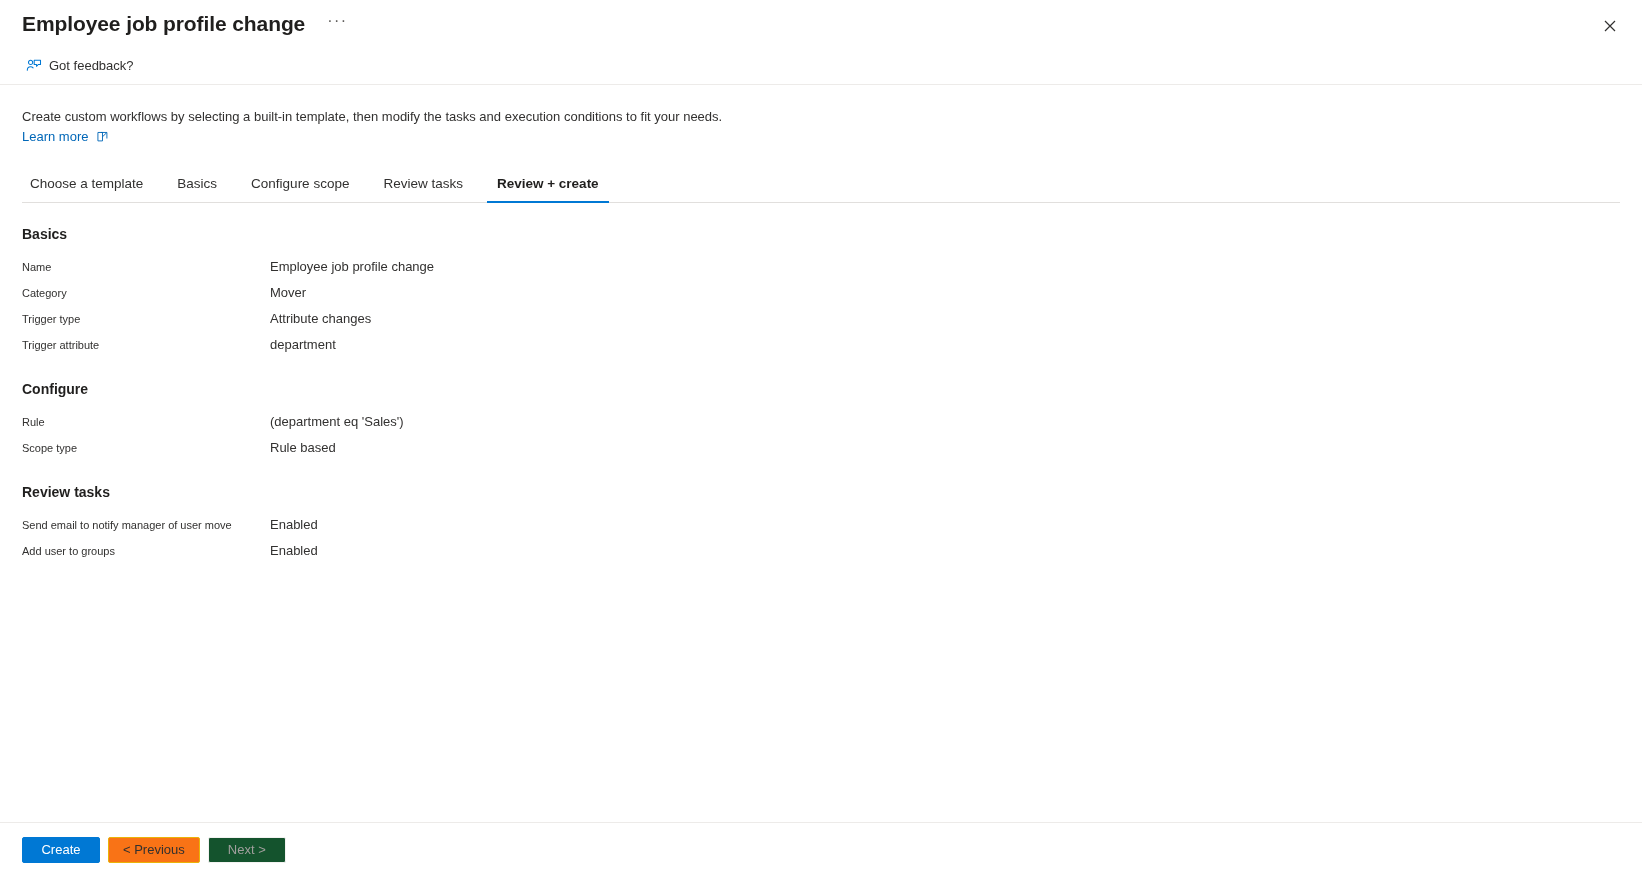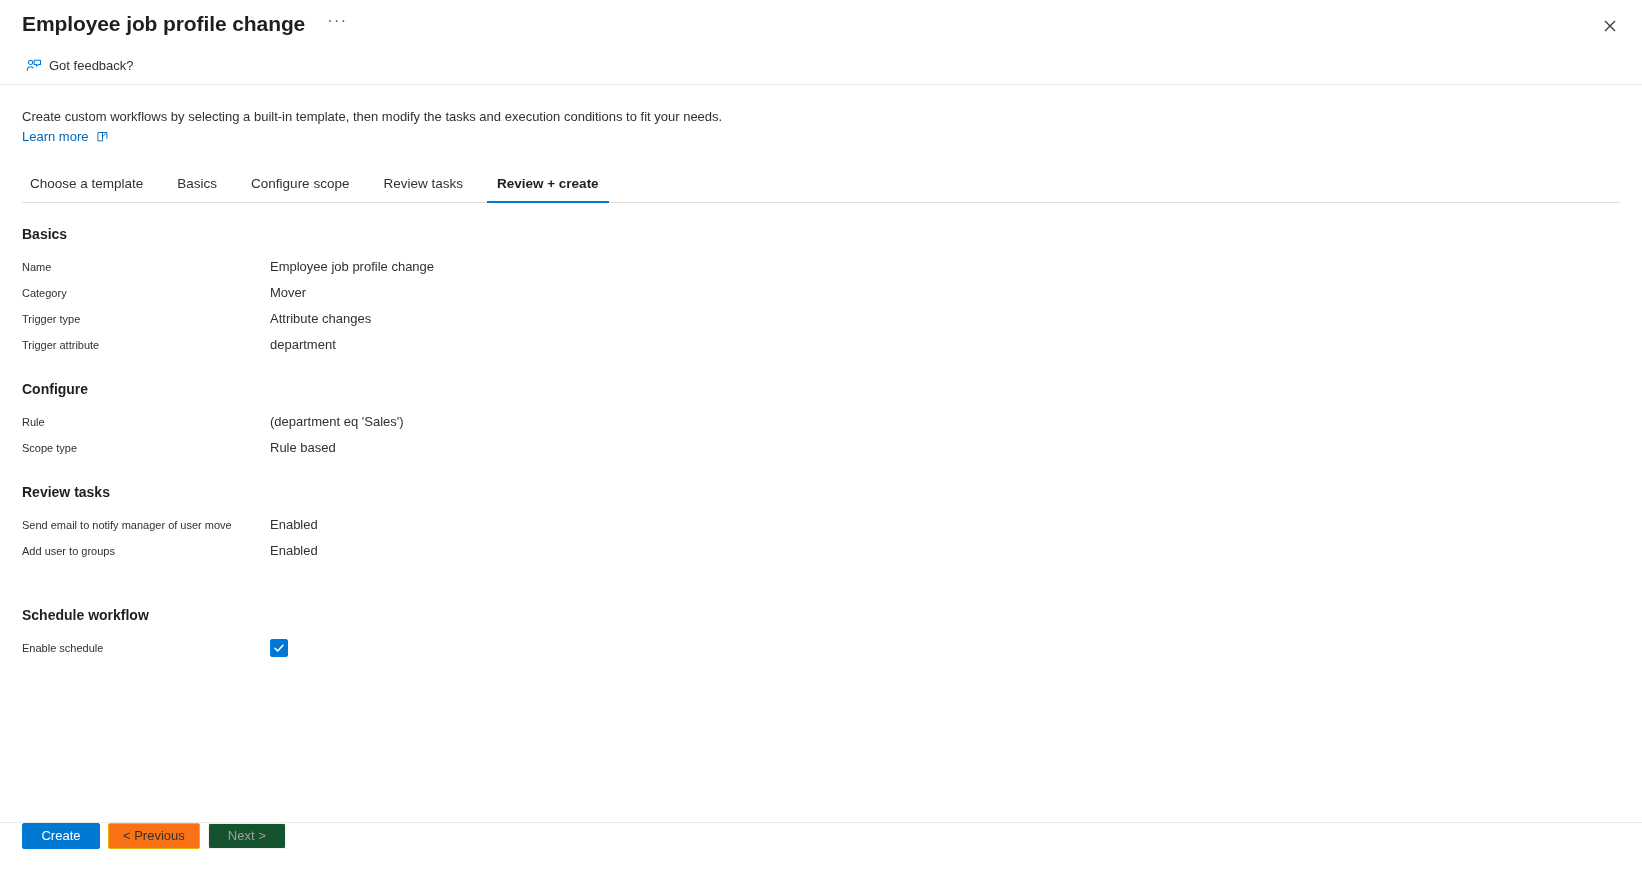--- a/index.html
+++ b/index.html
@@ -180,21 +180,21 @@
 
   
   .footer {
     position: absolute;
     left: 0;
     right: 0;
     bottom: 0;
     height: 54px;
     border-top: 1px solid #edebe9;
     display: flex;
-    align-items: flex-start;
+    align-items: center;
     gap: 8px;
     padding: 0 22px;
     background: #ffffff;
   }
   .btn {
     height: 26px;
     min-width: 78px;
     padding: 0 14px;
     font-size: 13px;
     font-family: "Liberation Sans", sans-serif;
@@ -310,31 +310,20 @@
       <div class="kv-key">Send email to notify manager of user move</div>
       <div class="kv-val">Enabled</div>
     </div>
     <div class="kv-row">
       <div class="kv-key">Add user to groups</div>
       <div class="kv-val">Enabled</div>
     </div>
   </div>
 
   
-  <div class="section schedule">
-    <div class="section-title">Schedule workflow</div>
-    <div class="kv-row">
-      <div class="kv-key">Enable schedule</div>
-      <div class="checkbox">
-        <svg width="12" height="12" viewBox="0 0 12 12">
-          <path d="M2 6.2 L4.7 8.9 L10 3.2" stroke="#ffffff" stroke-width="1.5" fill="none" stroke-linecap="round" stroke-linejoin="round"></path>
-        </svg>
-      </div>
-    </div>
-  </div>
 
 </div>
 
 <div class="footer">
   <button class="btn btn-primary">Create</button>
   <button class="btn btn-default">&lt; Previous</button>
   <button class="btn btn-disabled">Next &gt;</button>
 </div>
 
 </body></html>

